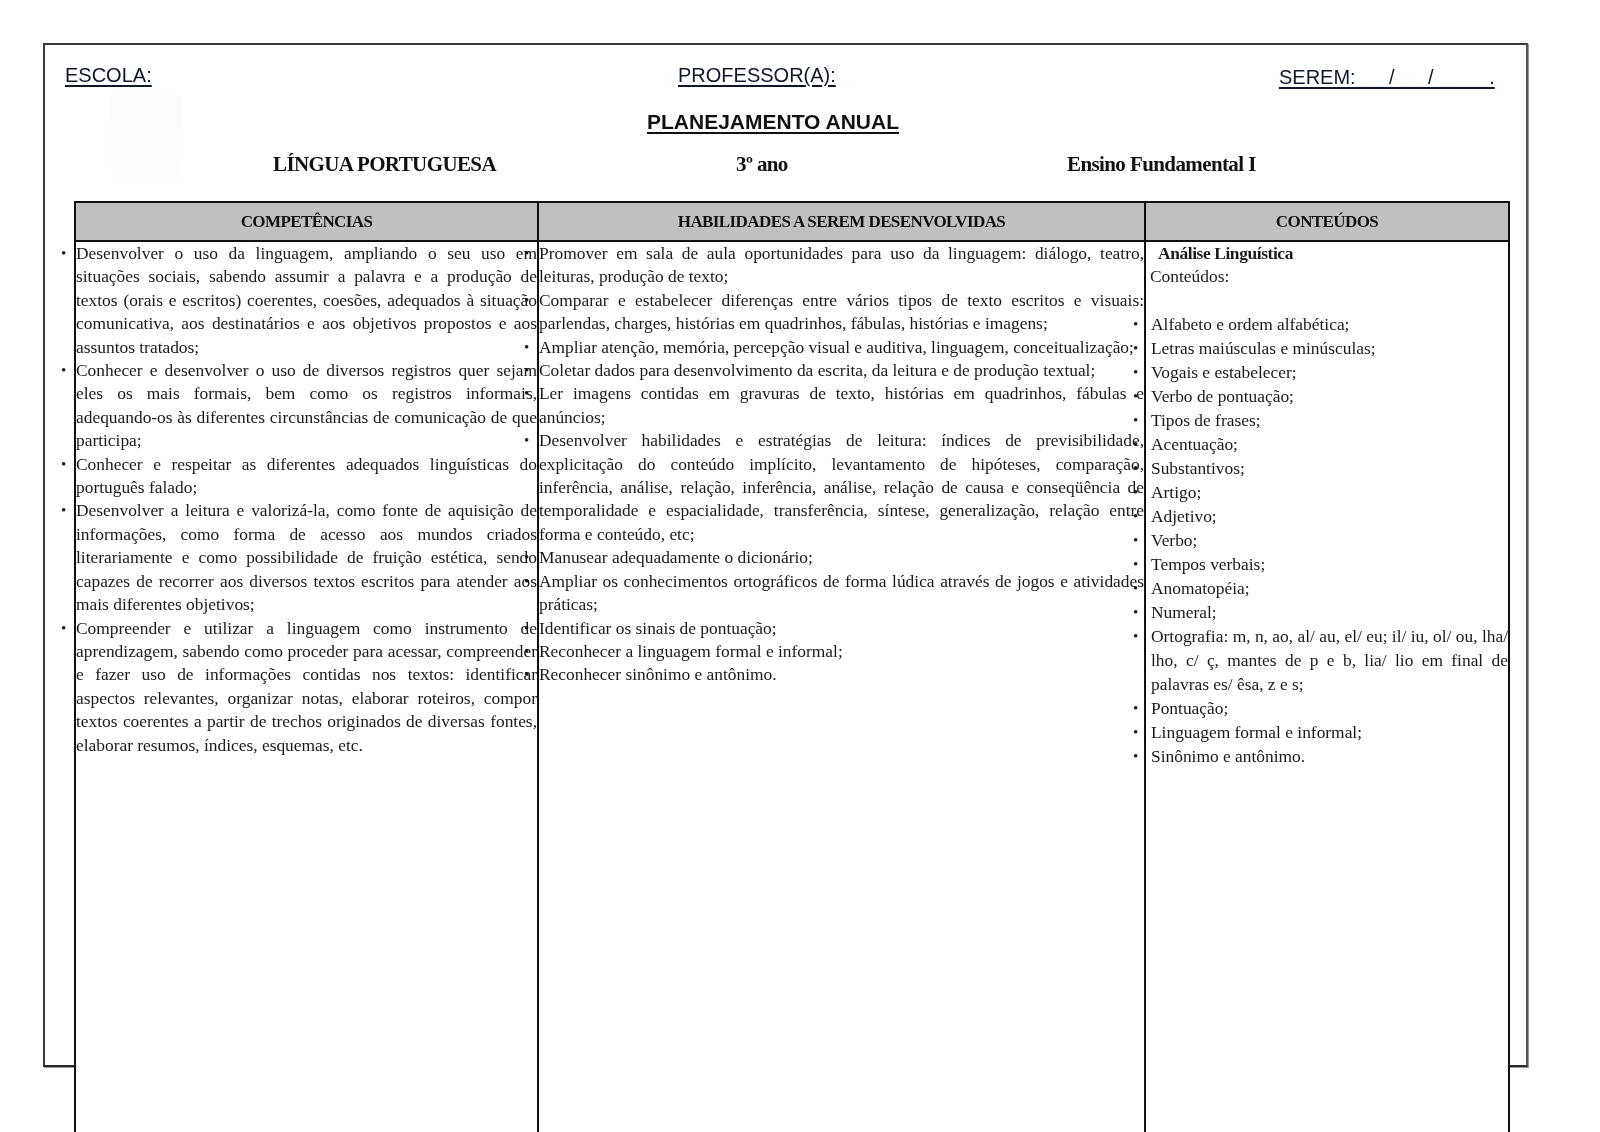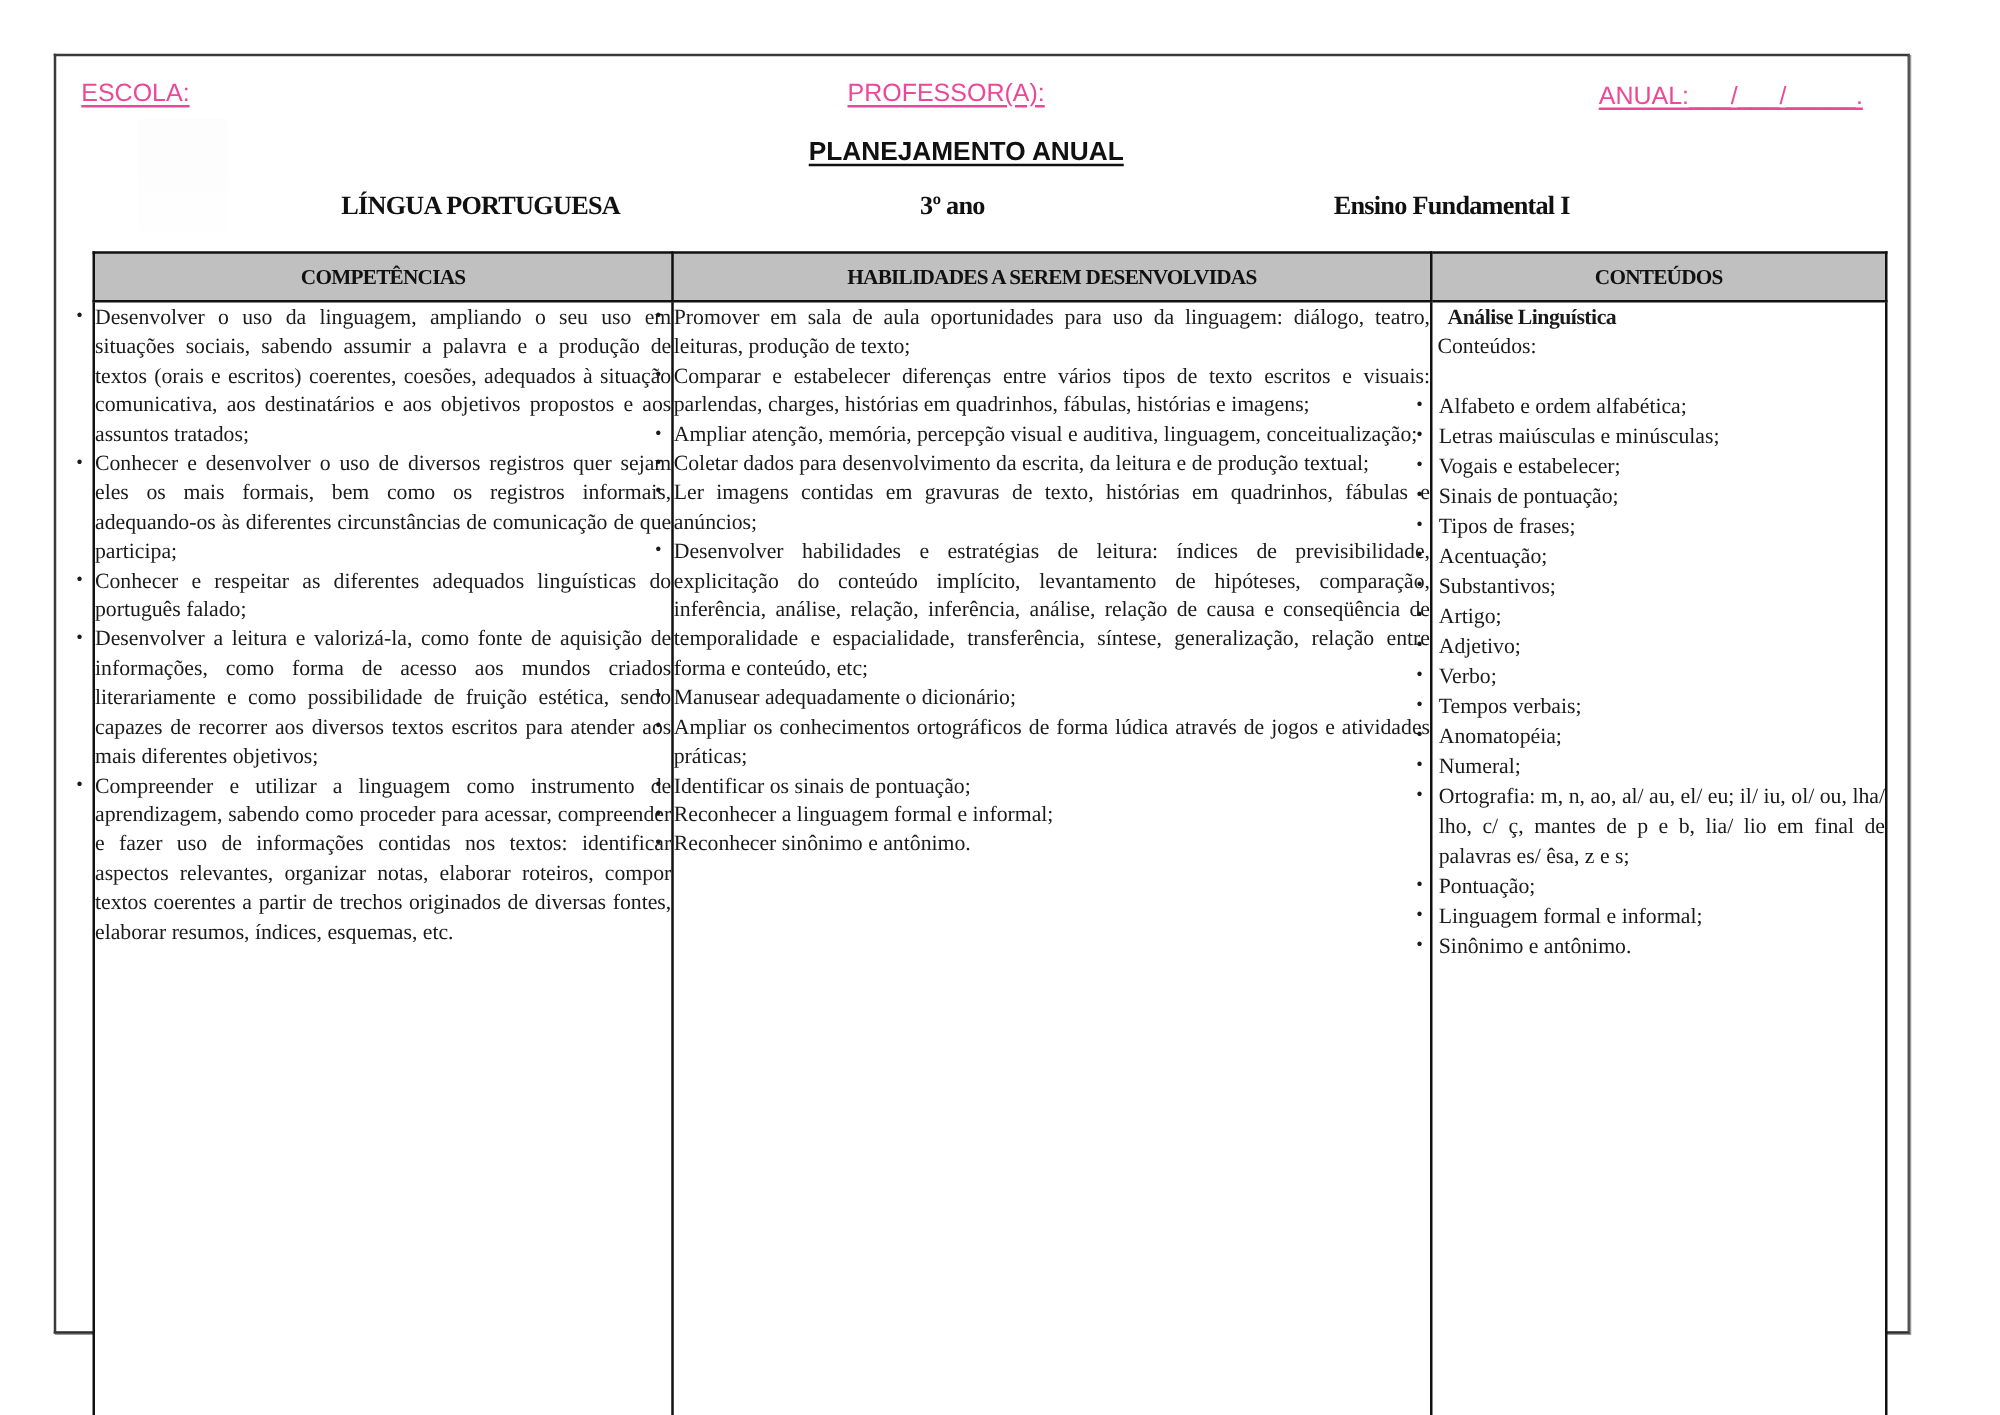--- a/index.html
+++ b/index.html
@@ -27,21 +27,21 @@
       box-shadow: 1px 1px 0 #999;
       background: #fff;
     }
     .hdr-label {
       position: absolute;
       font-family: "Liberation Sans", sans-serif;
       font-size: 20px;
       text-decoration: underline;
       text-underline-offset: 3px;
       text-decoration-thickness: 2px;
-      color: #ec4899;
+      color: #0f172a;
       white-space: pre;
     }
     .escola { left: 65px; top: 64px; }
     .professor { left: 678px; top: 64px; }
     .data { left: 1279px; top: 66px; }
     .title {
       position: absolute;
       left: 0;
       width: 1546px;
       top: 110px;
@@ -153,21 +153,21 @@
     .cell-cont ul.bullets li { line-height: 24px; }
     .cell-cont ul.bullets li .dot { left: -18px; }
   </style>
 </head>
 <body>
 
 <div class="page-frame"></div>
 
 <div class="hdr-label escola">ESCOLA:</div>
 <div class="hdr-label professor">PROFESSOR(A):</div>
-<div class="hdr-label data">ANUAL:___/___/_____.</div>
+<div class="hdr-label data">SEREM:___/___/_____.</div>
 
 <div class="title">PLANEJAMENTO ANUAL</div>
 
 <div class="logo-ghost"></div>
 
 <div class="subline subject">LÍNGUA PORTUGUESA</div>
 <div class="subline grade">3º ano</div>
 <div class="subline level">Ensino Fundamental I</div>
 
 <table class="plan-table">
@@ -209,21 +209,21 @@
           <li><span class="dot">•</span><span>Reconhecer sinônimo e antônimo.</span></li>
         </ul>
       </td>
       <td class="cell-cont">
         <div class="cont-heading">Análise Linguística</div>
         <div class="cont-sub">Conteúdos:</div>
         <ul class="bullets">
           <li><span class="dot">•</span><span>Alfabeto e ordem alfabética;</span></li>
           <li><span class="dot">•</span><span>Letras maiúsculas e minúsculas;</span></li>
           <li><span class="dot">•</span><span>Vogais e estabelecer;</span></li>
-          <li><span class="dot">•</span><span>Sinais de pontuação;</span></li>
+          <li><span class="dot">•</span><span>Verbo de pontuação;</span></li>
           <li><span class="dot">•</span><span>Tipos de frases;</span></li>
           <li><span class="dot">•</span><span>Acentuação;</span></li>
           <li><span class="dot">•</span><span>Substantivos;</span></li>
           <li><span class="dot">•</span><span>Artigo;</span></li>
           <li><span class="dot">•</span><span>Adjetivo;</span></li>
           <li><span class="dot">•</span><span>Verbo;</span></li>
           <li><span class="dot">•</span><span>Tempos verbais;</span></li>
           <li><span class="dot">•</span><span>Anomatopéia;</span></li>
           <li><span class="dot">•</span><span>Numeral;</span></li>
           <li><span class="dot">•</span><span>Ortografia: m, n, ao, al/ au, el/ eu; il/ iu, ol/ ou, lha/ lho, c/ ç, mantes de p e b, lia/ lio em final de palavras es/ êsa, z e s;</span></li>

